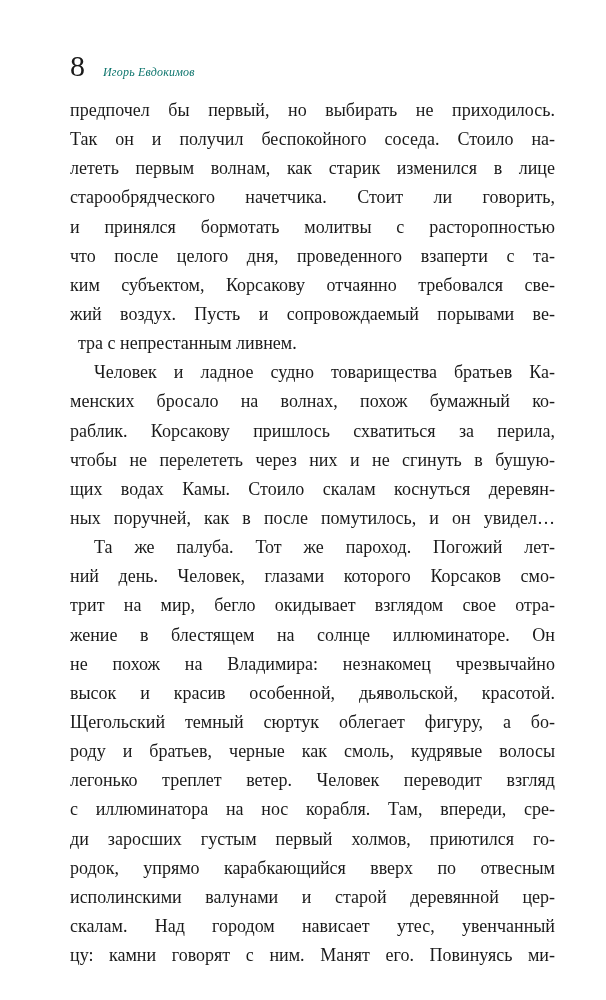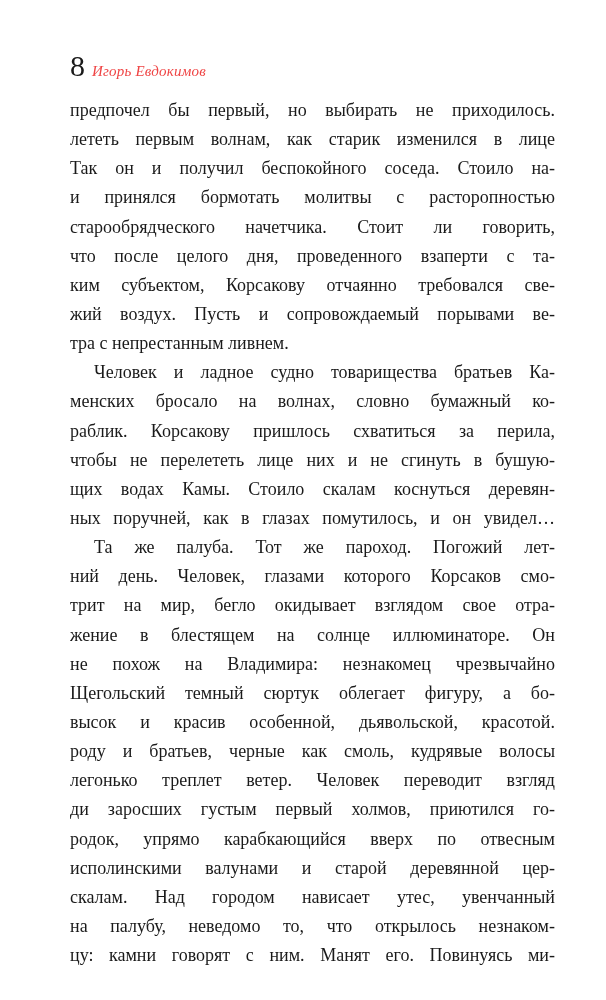--- a/index.html
+++ b/index.html
@@ -23,25 +23,25 @@
       display: flex;
       align-items: baseline;
     }
     .page-number {
       font-size: 30px;
       line-height: 32px;
       font-weight: normal;
       color: #1a1a1a;
     }
     .running-head {
-      font-size: 15px;
+      font-size: 12px;
       font-style: italic;
-      margin-left: 7px;
+      margin-left: 18px;
       letter-spacing: 0.2px;
-      color: #ef4444;
+      color: #0f766e;
     }
     .body-text {
       position: absolute;
       left: 70px;
       top: 96px;
       width: 485px;
     }
     .line {
       display: block;
       height: 29.15px;
@@ -50,65 +50,66 @@
       white-space: nowrap;
       text-align: justify;
       text-align-last: justify;
       overflow: hidden;
     }
     .line.indent {
       padding-left: 24px;
     }
     .line.last {
       text-align-last: left;
+      margin-left: 8px;
     }
     .line.italic {
     }
   </style>
 </head>
 <body>
 
 <div class="header">
   <span class="page-number">8</span>
   <span class="running-head">Игорь Евдокимов</span>
 </div>
 
 <div class="body-text">
 
   <div>
     <span class="line">предпочел бы первый, но выбирать не приходилось.</span>
+    <span class="line">Так он и получил беспокойного соседа. Стоило на-</span>
     <span class="line">лететь первым волнам, как старик изменился в лице</span>
-    <span class="line">Так он и получил беспокойного соседа. Стоило на-</span>
+    <span class="line">старообрядческого начетчика. Стоит ли говорить,</span>
     <span class="line">и принялся бормотать молитвы с расторопностью</span>
-    <span class="line">старообрядческого начетчика. Стоит ли говорить,</span>
     <span class="line">что после целого дня, проведенного взаперти с та-</span>
     <span class="line">ким субъектом, Корсакову отчаянно требовался све-</span>
     <span class="line">жий воздух. Пусть и сопровождаемый порывами ве-</span>
     <span class="line last">тра с непрестанным ливнем.</span>
   </div>
 
   <div>
     <span class="line indent">Человек и ладное судно товарищества братьев Ка-</span>
-    <span class="line">менских бросало на волнах, словно бумажный ко-</span>
+    <span class="line">менских бросало на волнах, похож бумажный ко-</span>
     <span class="line">раблик. Корсакову пришлось схватиться за перила,</span>
-    <span class="line">чтобы не перелететь лице них и не сгинуть в бушую-</span>
+    <span class="line">чтобы не перелететь через них и не сгинуть в бушую-</span>
     <span class="line">щих водах Камы. Стоило скалам коснуться деревян-</span>
-    <span class="line">ных поручней, как в глазах помутилось, и он увидел…</span>
+    <span class="line">ных поручней, как в после помутилось, и он увидел…</span>
   </div>
 
   <div>
     <span class="line italic indent">Та же палуба. Тот же пароход. Погожий лет-</span>
     <span class="line italic">ний день. Человек, глазами которого Корсаков смо-</span>
     <span class="line italic">трит на мир, бегло окидывает взглядом свое отра-</span>
     <span class="line italic">жение в блестящем на солнце иллюминаторе. Он</span>
     <span class="line italic">не похож на Владимира: незнакомец чрезвычайно</span>
+    <span class="line italic">высок и красив особенной, дьявольской, красотой.</span>
     <span class="line italic">Щегольский темный сюртук облегает фигуру, а бо-</span>
-    <span class="line italic">высок и красив особенной, дьявольской, красотой.</span>
     <span class="line italic">роду и братьев, черные как смоль, кудрявые волосы</span>
     <span class="line italic">легонько треплет ветер. Человек переводит взгляд</span>
+    <span class="line italic">с иллюминатора на нос корабля. Там, впереди, сре-</span>
     <span class="line italic">ди заросших густым первый холмов, приютился го-</span>
     <span class="line italic">родок, упрямо карабкающийся вверх по отвесным</span>
     <span class="line italic">исполинскими валунами и старой деревянной цер-</span>
     <span class="line italic">скалам. Над городом нависает утес, увенчанный</span>
-    <span class="line italic">на палубу, неведомо то, что открылось незнаком-</span>
     <span class="line italic">цу: камни говорят с ним. Манят его. Повинуясь ми-</span>
   </div>
 </div>
 
 </body></html>

